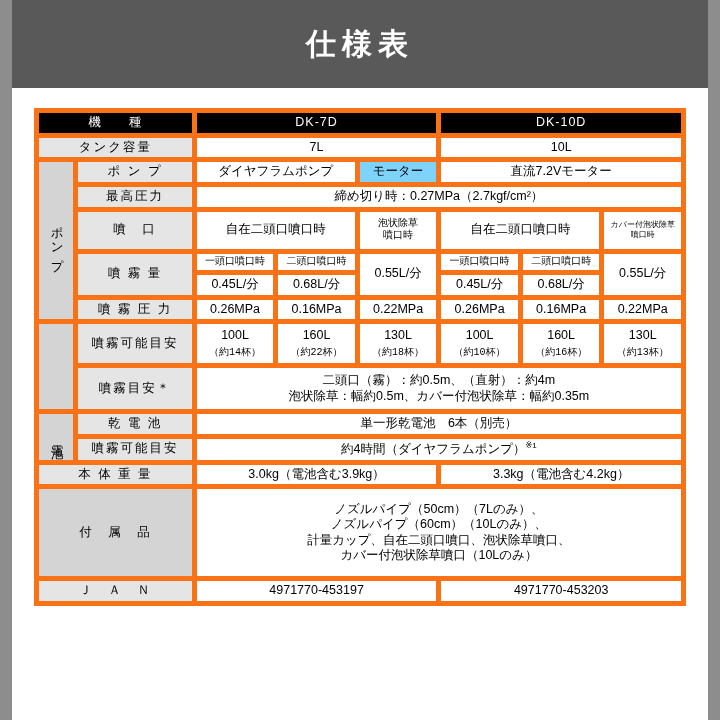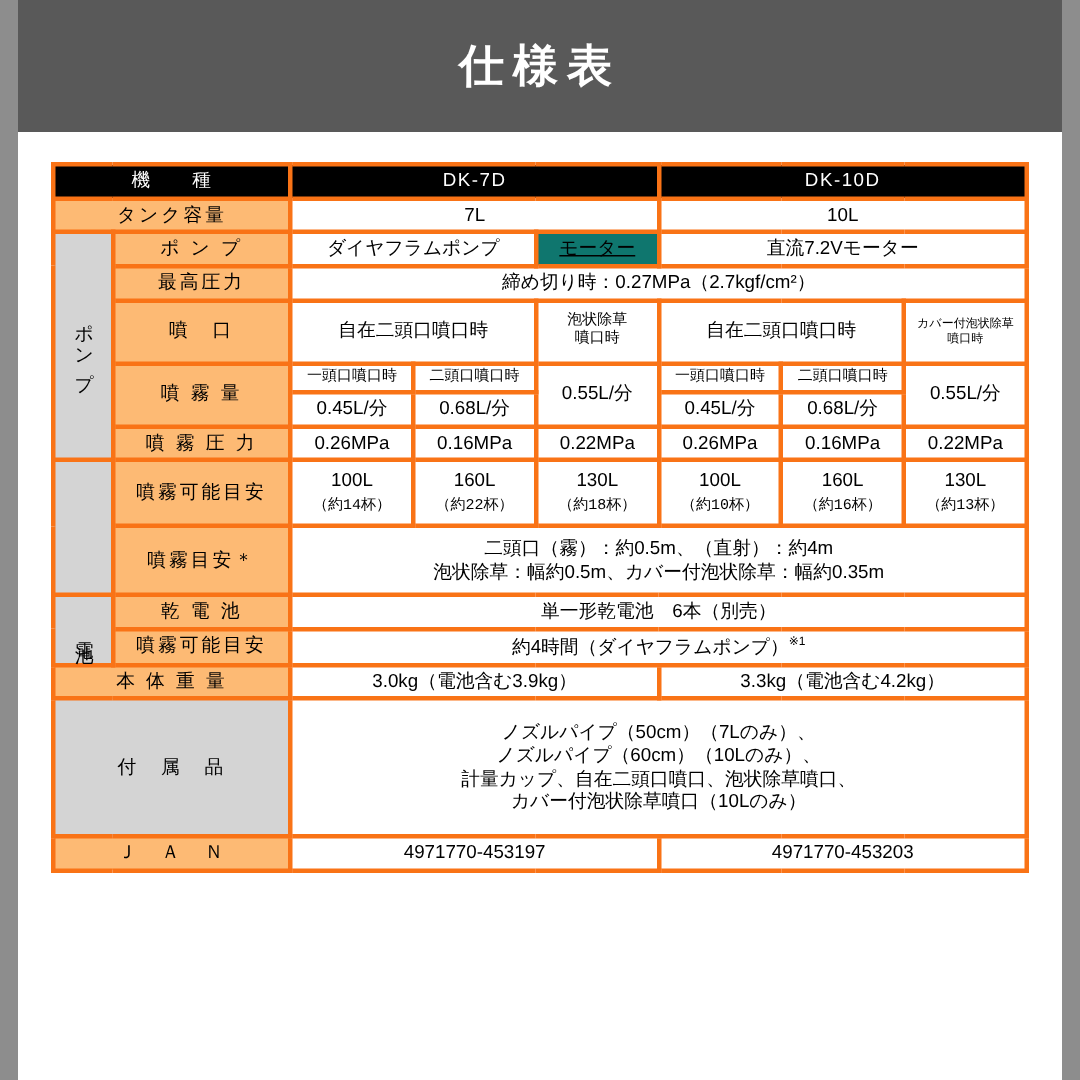--- a/index.html
+++ b/index.html
@@ -32,32 +32,32 @@
     padding:20px 22px 0 22px;
   }
   table.spec{
     border-collapse:collapse;
     width:100%;
     table-layout:fixed;
     font-size:12.5px;
     color:#000;
   }
   table.spec td,table.spec th{
-    border:3px solid #f97316;
+    border:5px solid #f97316;
     text-align:center;
     vertical-align:middle;
     padding:2px 1px;
     line-height:1.25;
     font-weight:normal;
   }
   .hdr-black{
     background:#000000;color:#ffffff;font-weight:bold;letter-spacing:1px;
   }
   .lbl{
-    background:#fdba74;font-weight:bold;letter-spacing:2px;
+    background:#e5e5e5;font-weight:bold;letter-spacing:2px;
   }
   .lbl-v{
     background:#d4d4d4;font-weight:bold;
     letter-spacing:2px;
   }
   .vert{
     writing-mode:vertical-rl;
     text-orientation:upright;
     margin:0 auto;
     letter-spacing:2px;
@@ -68,21 +68,21 @@
   .attach{
     text-align:left;padding-left:12px;line-height:1.55;font-size:12.5px;
   }
   .notes{
     margin-top:10px;
     font-size:10.5px;
     line-height:1.6;
     color:#111;
   }
   .notes div{white-space:nowrap;}
-  .gray-cell{background:#0f766e;text-decoration:underline;}
+  .gray-cell{background:#7dd3fc;}
 </style>
 </head>
 <body>
 
 <div class="page">
 
   <div class="title-bar">
     <div class="t">仕様表</div>
   </div>
 

